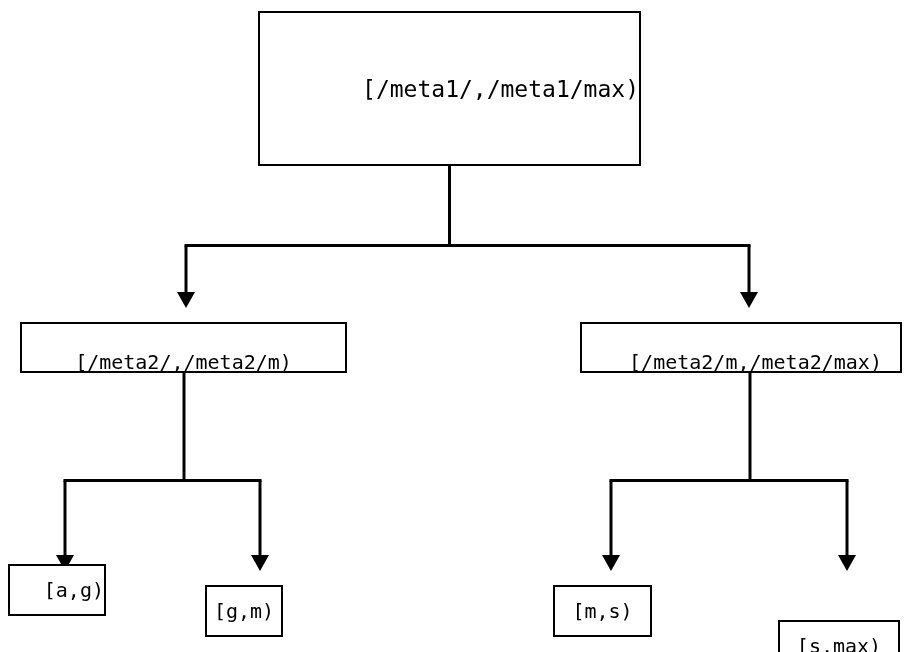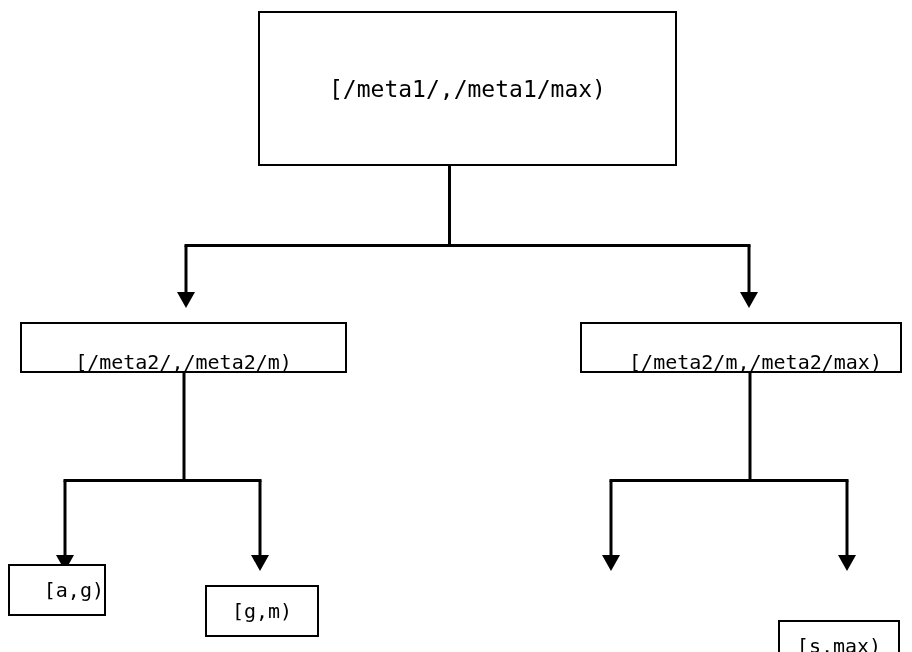--- a/index.html
+++ b/index.html
@@ -36,22 +36,23 @@
   }
   .node-label {
     display: block;
     white-space: pre;
     letter-spacing: 0px;
   }
   
   #node-root {
     left: 258px;
     top: 11px;
-    width: 419px;
+    width: 383px;
     height: 155px;
+    justify-content: flex-end;
   }
   #node-root .node-label {
     font-size: 23px;
   }
   
   #node-mid-left {
     left: 20px;
     top: 322px;
     width: 327px;
     height: 51px;
@@ -72,21 +73,21 @@
   #node-leaf-ag {
     left: 8px;
     top: 564px;
     width: 98px;
     height: 52px;
     justify-content: flex-end;
   }
   #node-leaf-gm {
     left: 205px;
     top: 585px;
-    width: 114px;
+    width: 78px;
     height: 52px;
   }
   #node-leaf-ms {
     left: 553px;
     top: 585px;
     width: 99px;
     height: 52px;
   }
   #node-leaf-smax {
     left: 778px;
@@ -159,18 +160,21 @@
   </div>
 
   <div class="node-box" id="node-leaf-ag">
     <span class="node-label">[a,g)</span>
   </div>
 
   <div class="node-box" id="node-leaf-gm">
     <span class="node-label">[g,m)</span>
   </div>
 
+  <div class="node-box" id="node-leaf-ms">
+    <span class="node-label">[m,s)</span>
+  </div>
 
   <div class="node-box" id="node-leaf-smax">
     <span class="node-label">[s,max)</span>
   </div>
 
 </div>
 
 </body></html>

